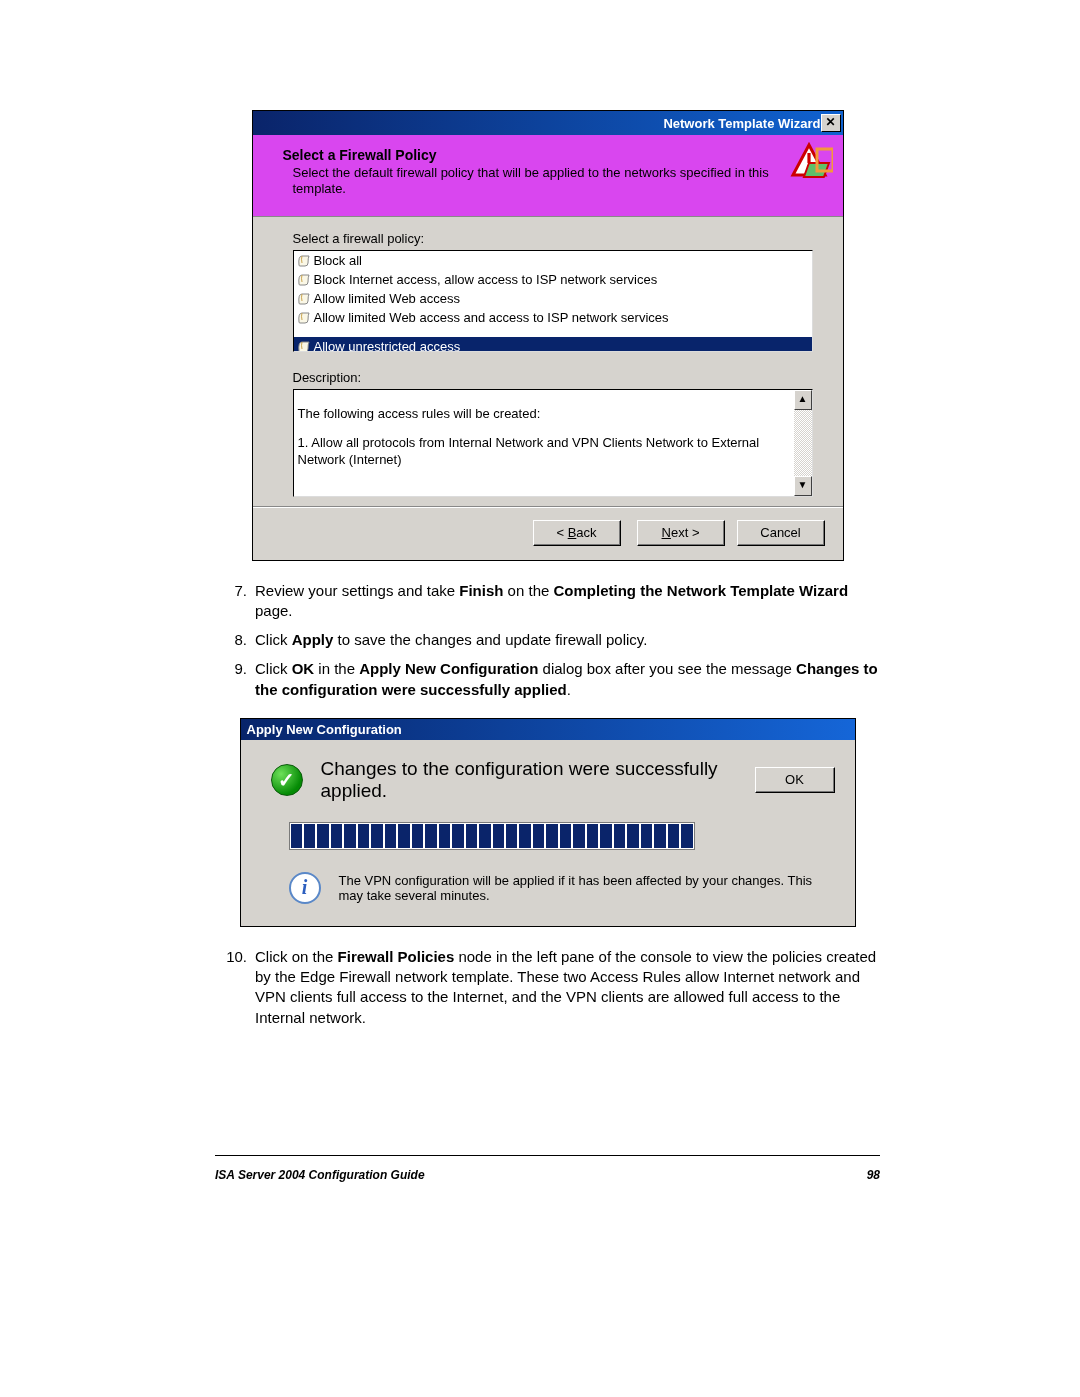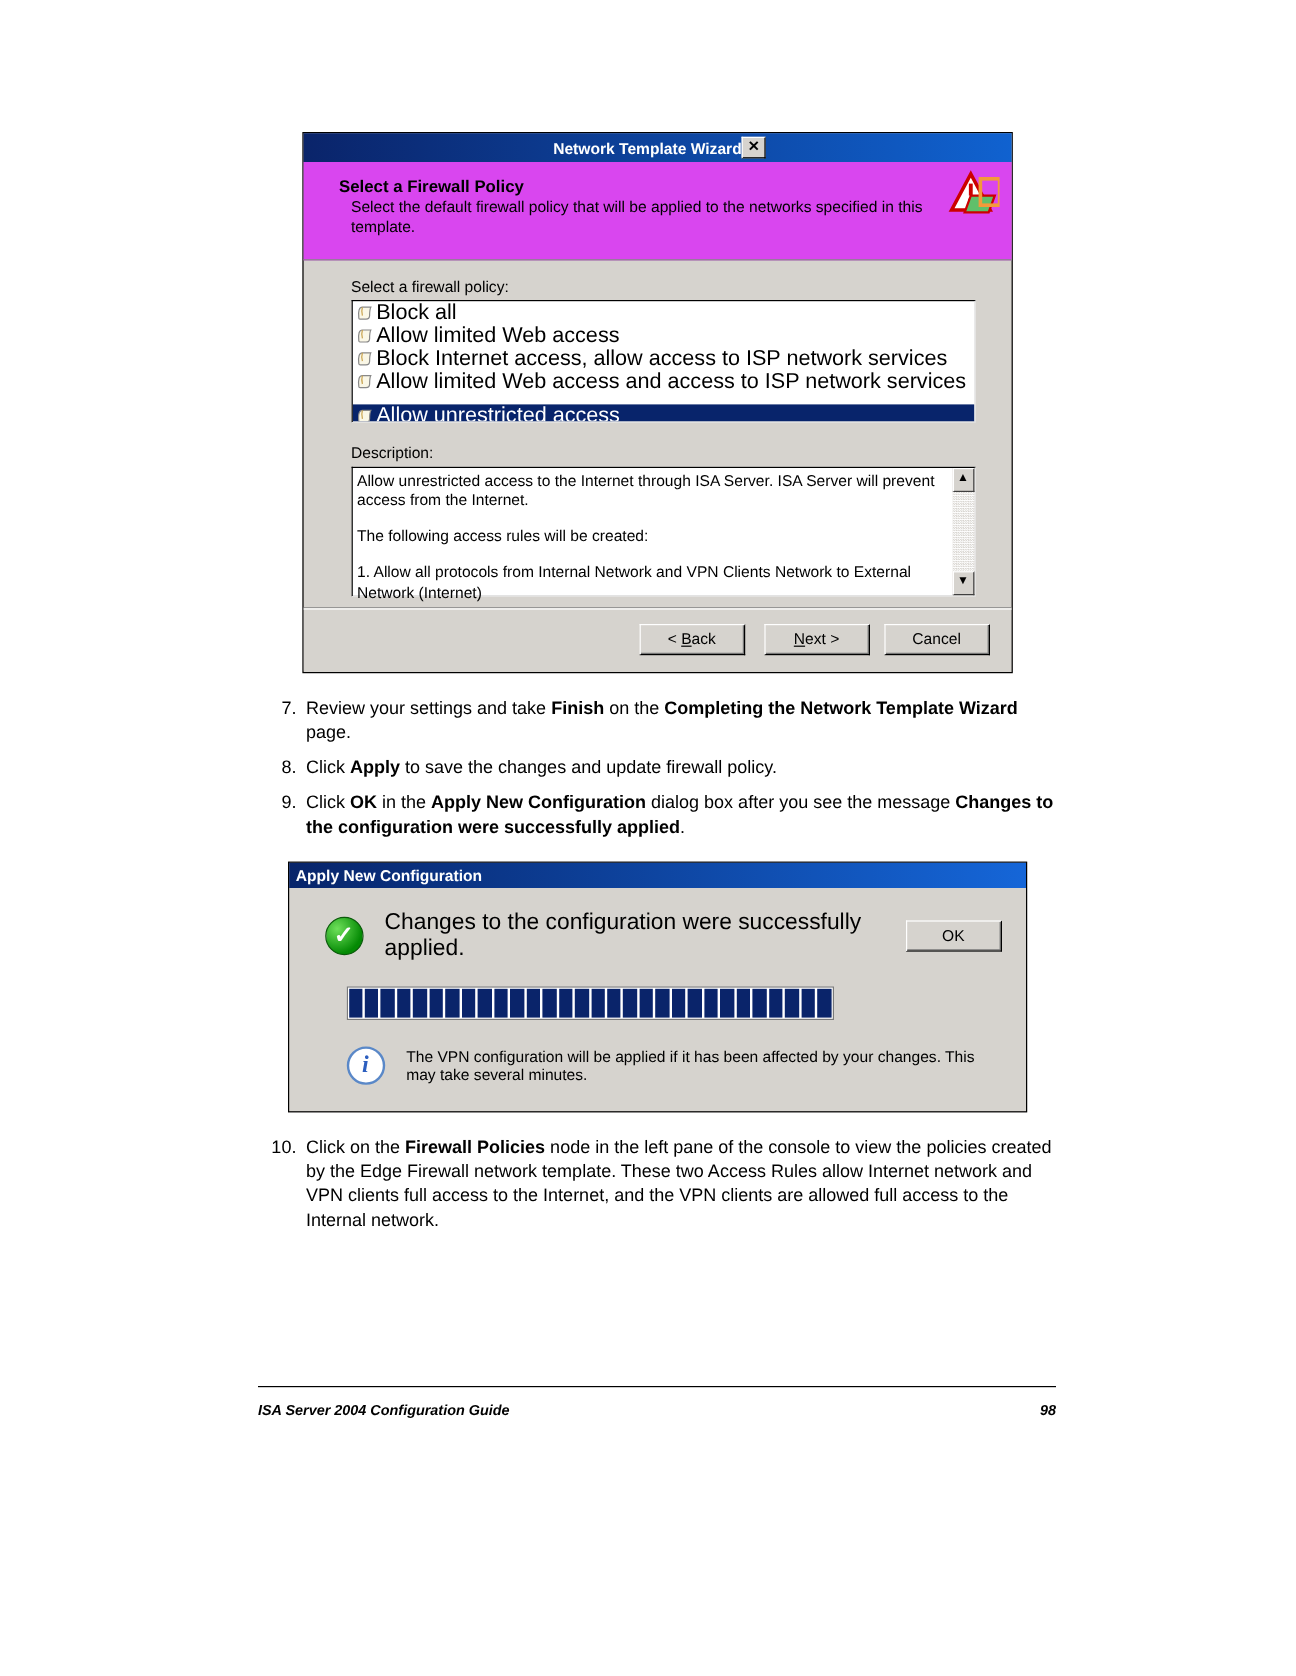--- a/index.html
+++ b/index.html
@@ -25,21 +25,21 @@
     font-family: Tahoma, Arial, sans-serif;
     font-size: 13px;
   }
   .titlebar {
     background: linear-gradient(to right, #0a246a, #1062d0);
     color: #fff;
     font-weight: bold;
     padding: 2px 0 2px 6px;
     display: flex;
     align-items: center;
-    justify-content: center;
+    justify-content: flex-end;
     height: 20px;
     font-size: 13px;
   }
   .titlebar .xbox {
     width: 18px;
     height: 16px;
     background: #d6d3ce;
     border: 1px solid #000;
     border-top-color:#fff;
     border-left-color:#fff;
@@ -86,21 +86,21 @@
     border-bottom-color:#dcdcdc;
     margin-top: 4px;
     height: 100px;
     overflow: hidden;
   }
   .list-item {
     display: flex;
     align-items: center;
     height: 19px;
     padding-left: 2px;
-    font-size: 18px;
+    font-size: 13px;
     cursor: default;
   }
   .list-item.selected {
     background: #08246b;
     color: #fff;
     margin-top: 10px;
   }
   .list-item .scroll-icon {
     width: 16px;
     height: 16px;
@@ -315,30 +315,30 @@
           </span>
           <span>Block all</span>
         </div>
         <div class="list-item">
           <span class="scroll-icon">
             <svg width="16" height="16">
                 <path d="M3 13 Q2 4 6 4 L13 4 Q12 6 12 11 Q12 14 9 14 L4 14 Q3 14 3 13 Z" fill="#faf7e6" stroke="#888" stroke-width="1"></path>
                 <path d="M6 4 Q5 7 6 11" stroke="#c9a34e" stroke-width="1" fill="none"></path>
               </svg>
           </span>
-          <span>Allow limited Web access</span>
+          <span>Block Internet access, allow access to ISP network services</span>
         </div>
         <div class="list-item">
           <span class="scroll-icon">
             <svg width="16" height="16">
                 <path d="M3 13 Q2 4 6 4 L13 4 Q12 6 12 11 Q12 14 9 14 L4 14 Q3 14 3 13 Z" fill="#faf7e6" stroke="#888" stroke-width="1"></path>
                 <path d="M6 4 Q5 7 6 11" stroke="#c9a34e" stroke-width="1" fill="none"></path>
               </svg>
           </span>
-          <span>Block Internet access, allow access to ISP network services</span>
+          <span>Allow limited Web access</span>
         </div>
         <div class="list-item">
           <span class="scroll-icon">
             <svg width="16" height="16">
                 <path d="M3 13 Q2 4 6 4 L13 4 Q12 6 12 11 Q12 14 9 14 L4 14 Q3 14 3 13 Z" fill="#faf7e6" stroke="#888" stroke-width="1"></path>
                 <path d="M6 4 Q5 7 6 11" stroke="#c9a34e" stroke-width="1" fill="none"></path>
               </svg>
           </span>
           <span>Allow limited Web access and access to ISP network services</span>
         </div>
@@ -348,21 +348,20 @@
                 <path d="M3 13 Q2 4 6 4 L13 4 Q12 6 12 11 Q12 14 9 14 L4 14 Q3 14 3 13 Z" fill="#faf7e6" stroke="#888" stroke-width="1"></path>
                 <path d="M6 4 Q5 7 6 11" stroke="#c9a34e" stroke-width="1" fill="none"></path>
               </svg>
           </span>
           <span>Allow unrestricted access</span>
         </div>
       </div>
 
       <label class="desc-label">Description:</label>
       <div class="desc-box">
-        <div>Allow unrestricted access to the Internet through ISA Server. ISA Server will prevent access from the Internet.</div>
         <div style="height:13px"></div>
         <div>The following access rules will be created:</div>
         <div style="height:13px"></div>
         <div>1. Allow all protocols from Internal Network and VPN Clients Network to External Network (Internet)</div>
         <div class="vscroll">
           <div class="sb-btn">▲</div>
           <div class="track"></div>
           <div class="sb-btn">▼</div>
         </div>
       </div>

